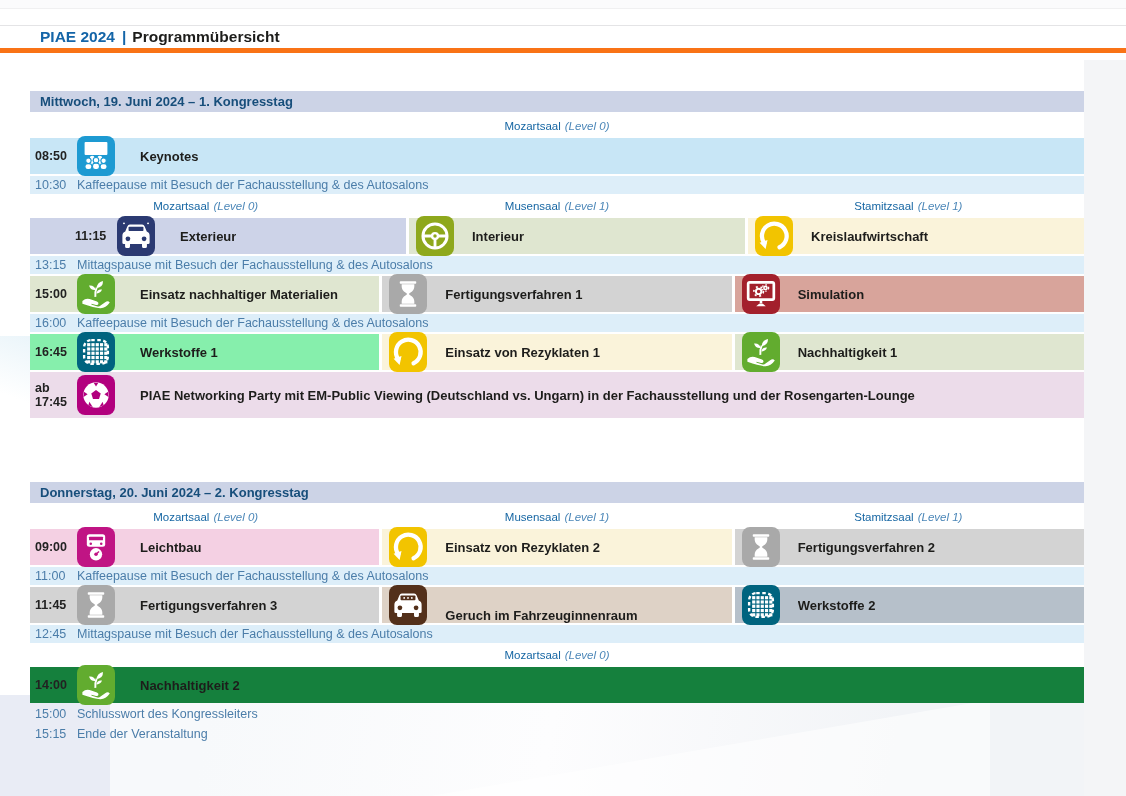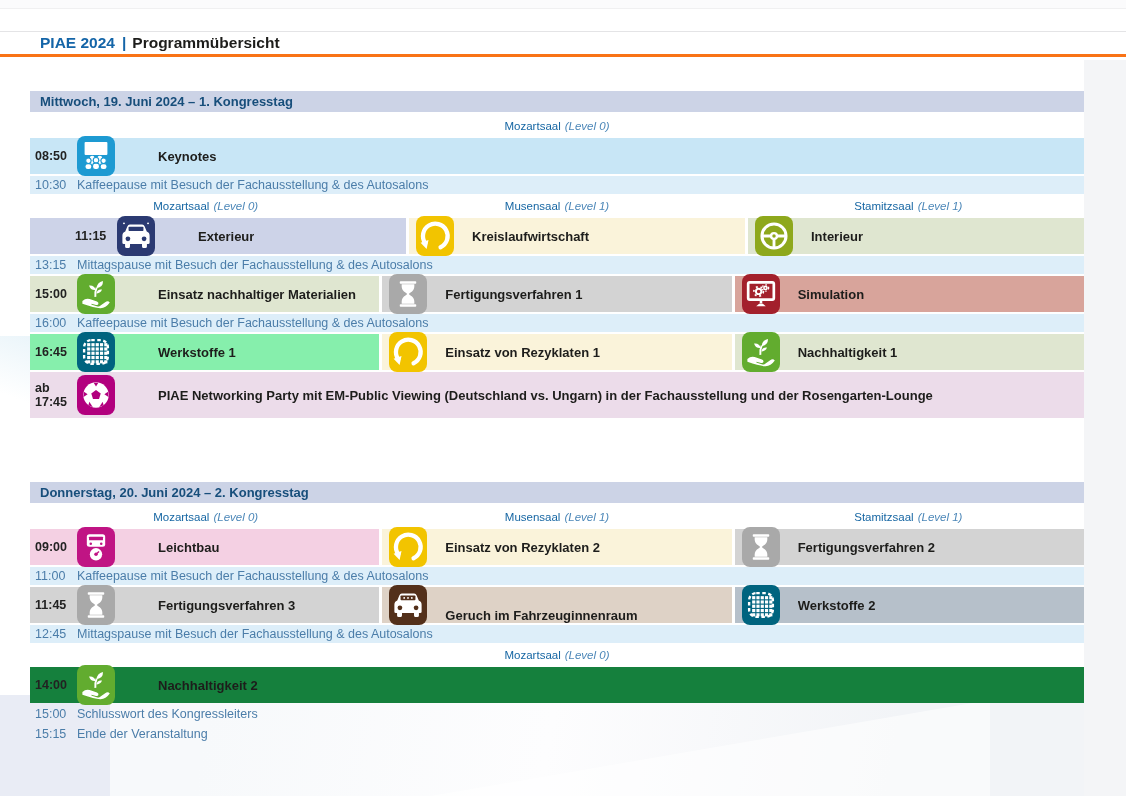--- a/index.html
+++ b/index.html
@@ -2,22 +2,22 @@
 <html><head>
 <meta charset="utf-8">
 <style>
   html,body{margin:0;padding:0}
   body{
     width:1126px;height:796px;position:relative;overflow:hidden;background:#fff;
     font-family:"Liberation Sans",sans-serif;
   }
   
   .topstrip{position:absolute;left:0;top:0;width:1126px;height:8px;background:#fbfbfc;border-bottom:1px solid #f0f0f1}
-  .titlebar{position:absolute;left:0;top:31px;width:1126px;height:22px;background:#fff;
-    border-top:1px solid #e4e4e6;border-bottom:3px solid #f97316;z-index:2}
+  .titlebar{position:absolute;left:0;top:25px;width:1126px;height:22px;background:#fff;
+    border-top:1px solid #e4e4e6;border-bottom:5px solid #f97316;z-index:2}
   .title{position:absolute;left:40px;top:0;line-height:22px;font-size:15.5px;font-weight:bold;color:#1d1d1b;white-space:nowrap}
   .title .brand,.title .sep{color:var(--title-brand)}
   .title .sep{padding:0 6px 0 7px}
 
   
   .band-right{position:absolute;left:1084px;top:60px;width:42px;height:736px;background:#f4f5f7;z-index:0}
   .deco-bl{position:absolute;left:0;top:695px;width:110px;height:101px;background:#e9ecf5;z-index:0}
   .deco-bottom{position:absolute;left:110px;top:700px;width:974px;height:96px;z-index:0;
     background:linear-gradient(100deg,#f7f9fb 10%,#fdfdfe 45%,#f2f4f7 80%)}
   .deco-tri{position:absolute;left:430px;top:700px;width:560px;height:96px;background:#fff;opacity:.55;
@@ -41,21 +41,21 @@
   .srow{display:flex;gap:3px;margin-bottom:2px;height:36px}
   .srow.tall{height:46px}
   .cell{flex:1;display:flex;align-items:center;min-width:0}
   .time{width:47px;flex:none;padding-left:5px;box-sizing:border-box;font-size:12.5px;font-weight:600;
     color:#222;line-height:1.15}
   .icon{width:38px;height:40px;flex:none;border-radius:8px;margin-top:-2px;margin-bottom:-2px;overflow:hidden}
   .srow.tall .icon{margin:0}
   .cell.cn .icon{margin-left:7px}
   .icon svg{display:block;width:38px;height:40px}
   .slabel{font-size:13px;font-weight:600;color:var(--label-color);white-space:nowrap;overflow:hidden;text-overflow:ellipsis}
-  .cell.c0 .slabel{margin-left:43px}
+  .cell.c0 .slabel{margin-left:25px}
   .cell.cn .slabel{margin-left:18px}
 
   .pause{display:flex;height:18px;line-height:18px;background:var(--pause-bg);color:var(--pause-text);
     font-size:12.5px;margin-bottom:2px;padding-left:5px;box-sizing:border-box;white-space:nowrap}
   .pause .ptime{width:42px;flex:none}
   .pause.note{background:transparent;margin-top:2px}
 </style>
 </head>
 <body style="--title-brand: #1465a8; --section-bg: #ccd3e6; --section-text: #174e7b; --room-text: #1666a3; --room-level: #4c87b8; --pause-bg: #ddeef9; --pause-text: #4b7da9; --label-color: #1d1d1b;">
 
@@ -120,39 +120,39 @@
               <path d="M5.2 9.2 L6.6 5.8 Q7 4.8 8.1 4.8 H15.9 Q17 4.8 17.4 5.8 L18.8 9.2 Q20.6 9.9 20.6 11.8 V16.2 Q20.6 17.1 19.7 17.1 H18.9 V18.6 Q18.9 19.6 17.9 19.6 H16.8 Q15.8 19.6 15.8 18.6 V17.1 H8.2 V18.6 Q8.2 19.6 7.2 19.6 H6.1 Q5.1 19.6 5.1 18.6 V17.1 H4.3 Q3.4 17.1 3.4 16.2 V11.8 Q3.4 9.9 5.2 9.2 Z" fill="#fff"></path>
               <rect x="7.3" y="6.2" width="9.4" height="2.6" rx="0.5" fill="#2b3a72"></rect>
    <circle cx="6.9" cy="13.8" r="1.5" fill="#2b3a72"></circle>
               <circle cx="17.1" cy="13.8" r="1.5" fill="#2b3a72"></circle>
    <circle cx="4.4" cy="4" r="0.6" fill="#fff"></circle>
               <circle cx="19.6" cy="4" r="0.6" fill="#fff"></circle>
             </svg>
           </span>
           <div class="slabel">Exterieur</div>
         </div>
-        <div class="cell cn" style="background: rgb(250, 243, 218);">
-          <span class="icon" style="background: rgb(242, 196, 0);">
-            <svg viewBox="0 0 24 24" xmlns="http://www.w3.org/2000/svg">
-              <path d="M5.8 16.5 A 7.8 7.8 0 1 1 15.5 19.1" fill="none" stroke="#fff" stroke-width="2.7" stroke-linecap="round"></path>
-   <path d="M7.9 14.6 L6.7 20.2 L2.9 16.2 Z" fill="#fff"></path>
-            </svg>
-          </span>
-          <div class="slabel">Kreislaufwirtschaft</div>
-        </div>
         <div class="cell cn" style="background: rgb(223, 230, 208);">
           <span class="icon" style="background: rgb(142, 168, 28);">
             <svg viewBox="0 0 24 24" xmlns="http://www.w3.org/2000/svg">
               <circle cx="12" cy="12" r="7.6" fill="none" stroke="#fff" stroke-width="1.9"></circle>
    <path d="M4.6 12 H19.4 M12 12.5 V19.4" stroke="#fff" stroke-width="1.8"></path>
    <circle cx="12" cy="12" r="2.6" fill="#fff"></circle>
               <circle cx="12" cy="12" r="1.1" fill="#8ea81c"></circle>
             </svg>
           </span>
           <div class="slabel">Interieur</div>
+        </div>
+        <div class="cell cn" style="background: rgb(250, 243, 218);">
+          <span class="icon" style="background: rgb(242, 196, 0);">
+            <svg viewBox="0 0 24 24" xmlns="http://www.w3.org/2000/svg">
+              <path d="M5.8 16.5 A 7.8 7.8 0 1 1 15.5 19.1" fill="none" stroke="#fff" stroke-width="2.7" stroke-linecap="round"></path>
+   <path d="M7.9 14.6 L6.7 20.2 L2.9 16.2 Z" fill="#fff"></path>
+            </svg>
+          </span>
+          <div class="slabel">Kreislaufwirtschaft</div>
         </div>
       </div>
       <div class="pause">
         <span class="ptime">13:15</span>
         <span class="ptext">Mittagspause mit Besuch der Fachausstellung &amp; des Autosalons</span>
       </div>
       <div class="srow">
         <div class="cell c0" style="background: rgb(223, 230, 208);">
           <div class="time">15:00</div>
           <span class="icon" style="background: rgb(98, 172, 47);">

